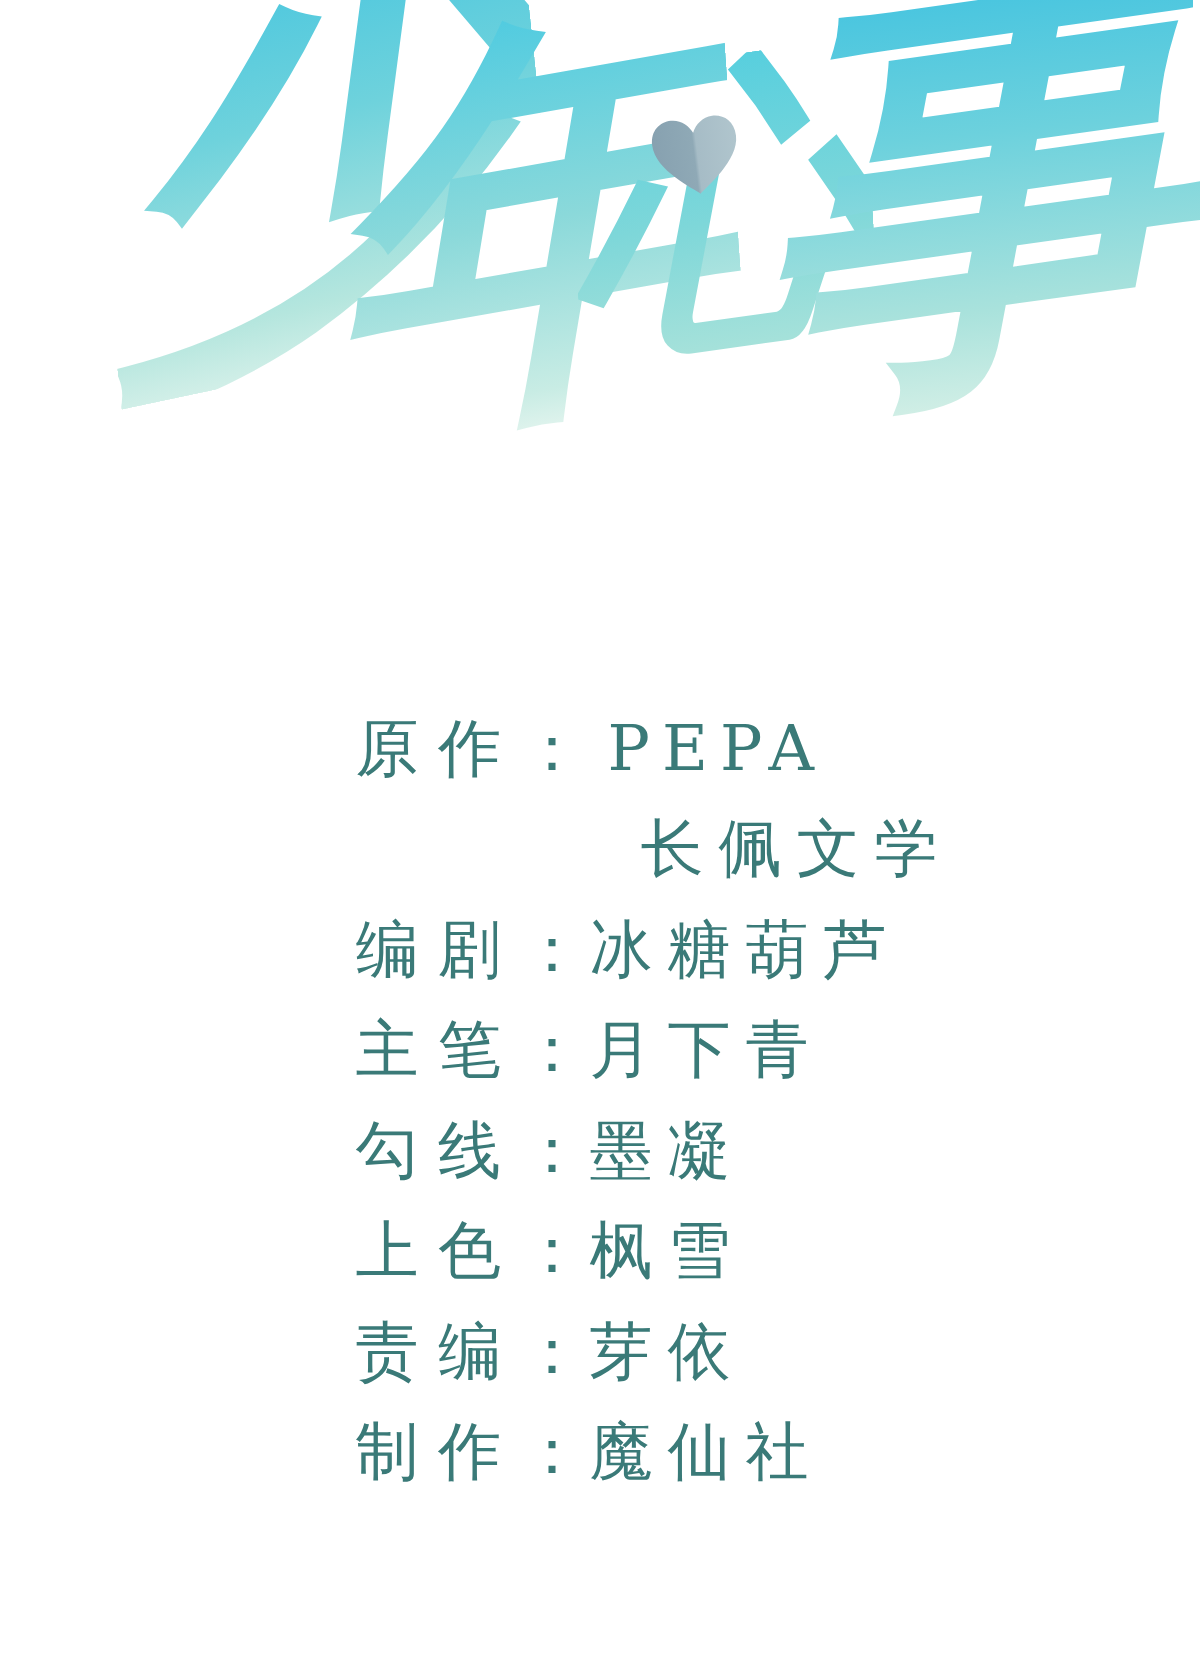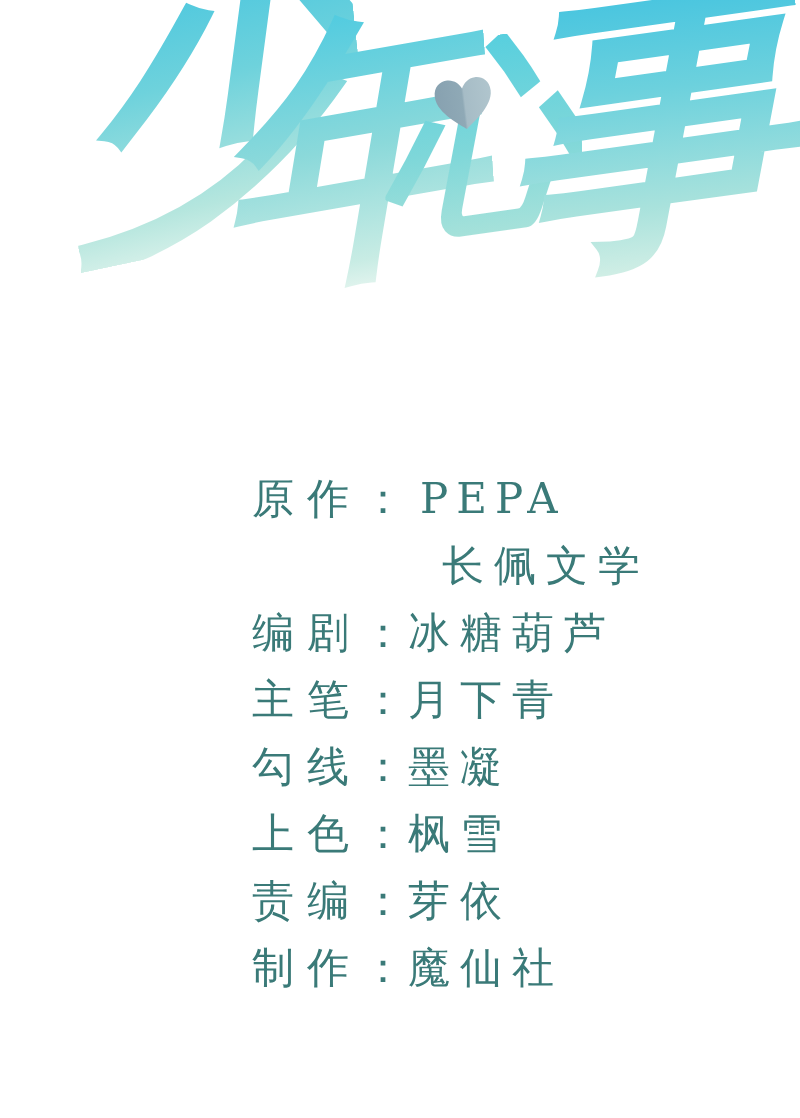--- a/index.html
+++ b/index.html
@@ -60,21 +60,21 @@
   .heart {
     position: absolute;
     left: 434px; top: 76px;
     width: 60px; height: 56px;
     transform: rotate(-7deg);
   }
 
   
   .credits {
     position: absolute;
-    left: 252px;
+    left: 237px;
     top: 476px;
     color: #3a7a78;
     font-size: 42px;
     line-height: 45px;
   }
   .credit-row {
     margin-bottom: 22px;
     white-space: nowrap;
   }
   .credit-row .label {

